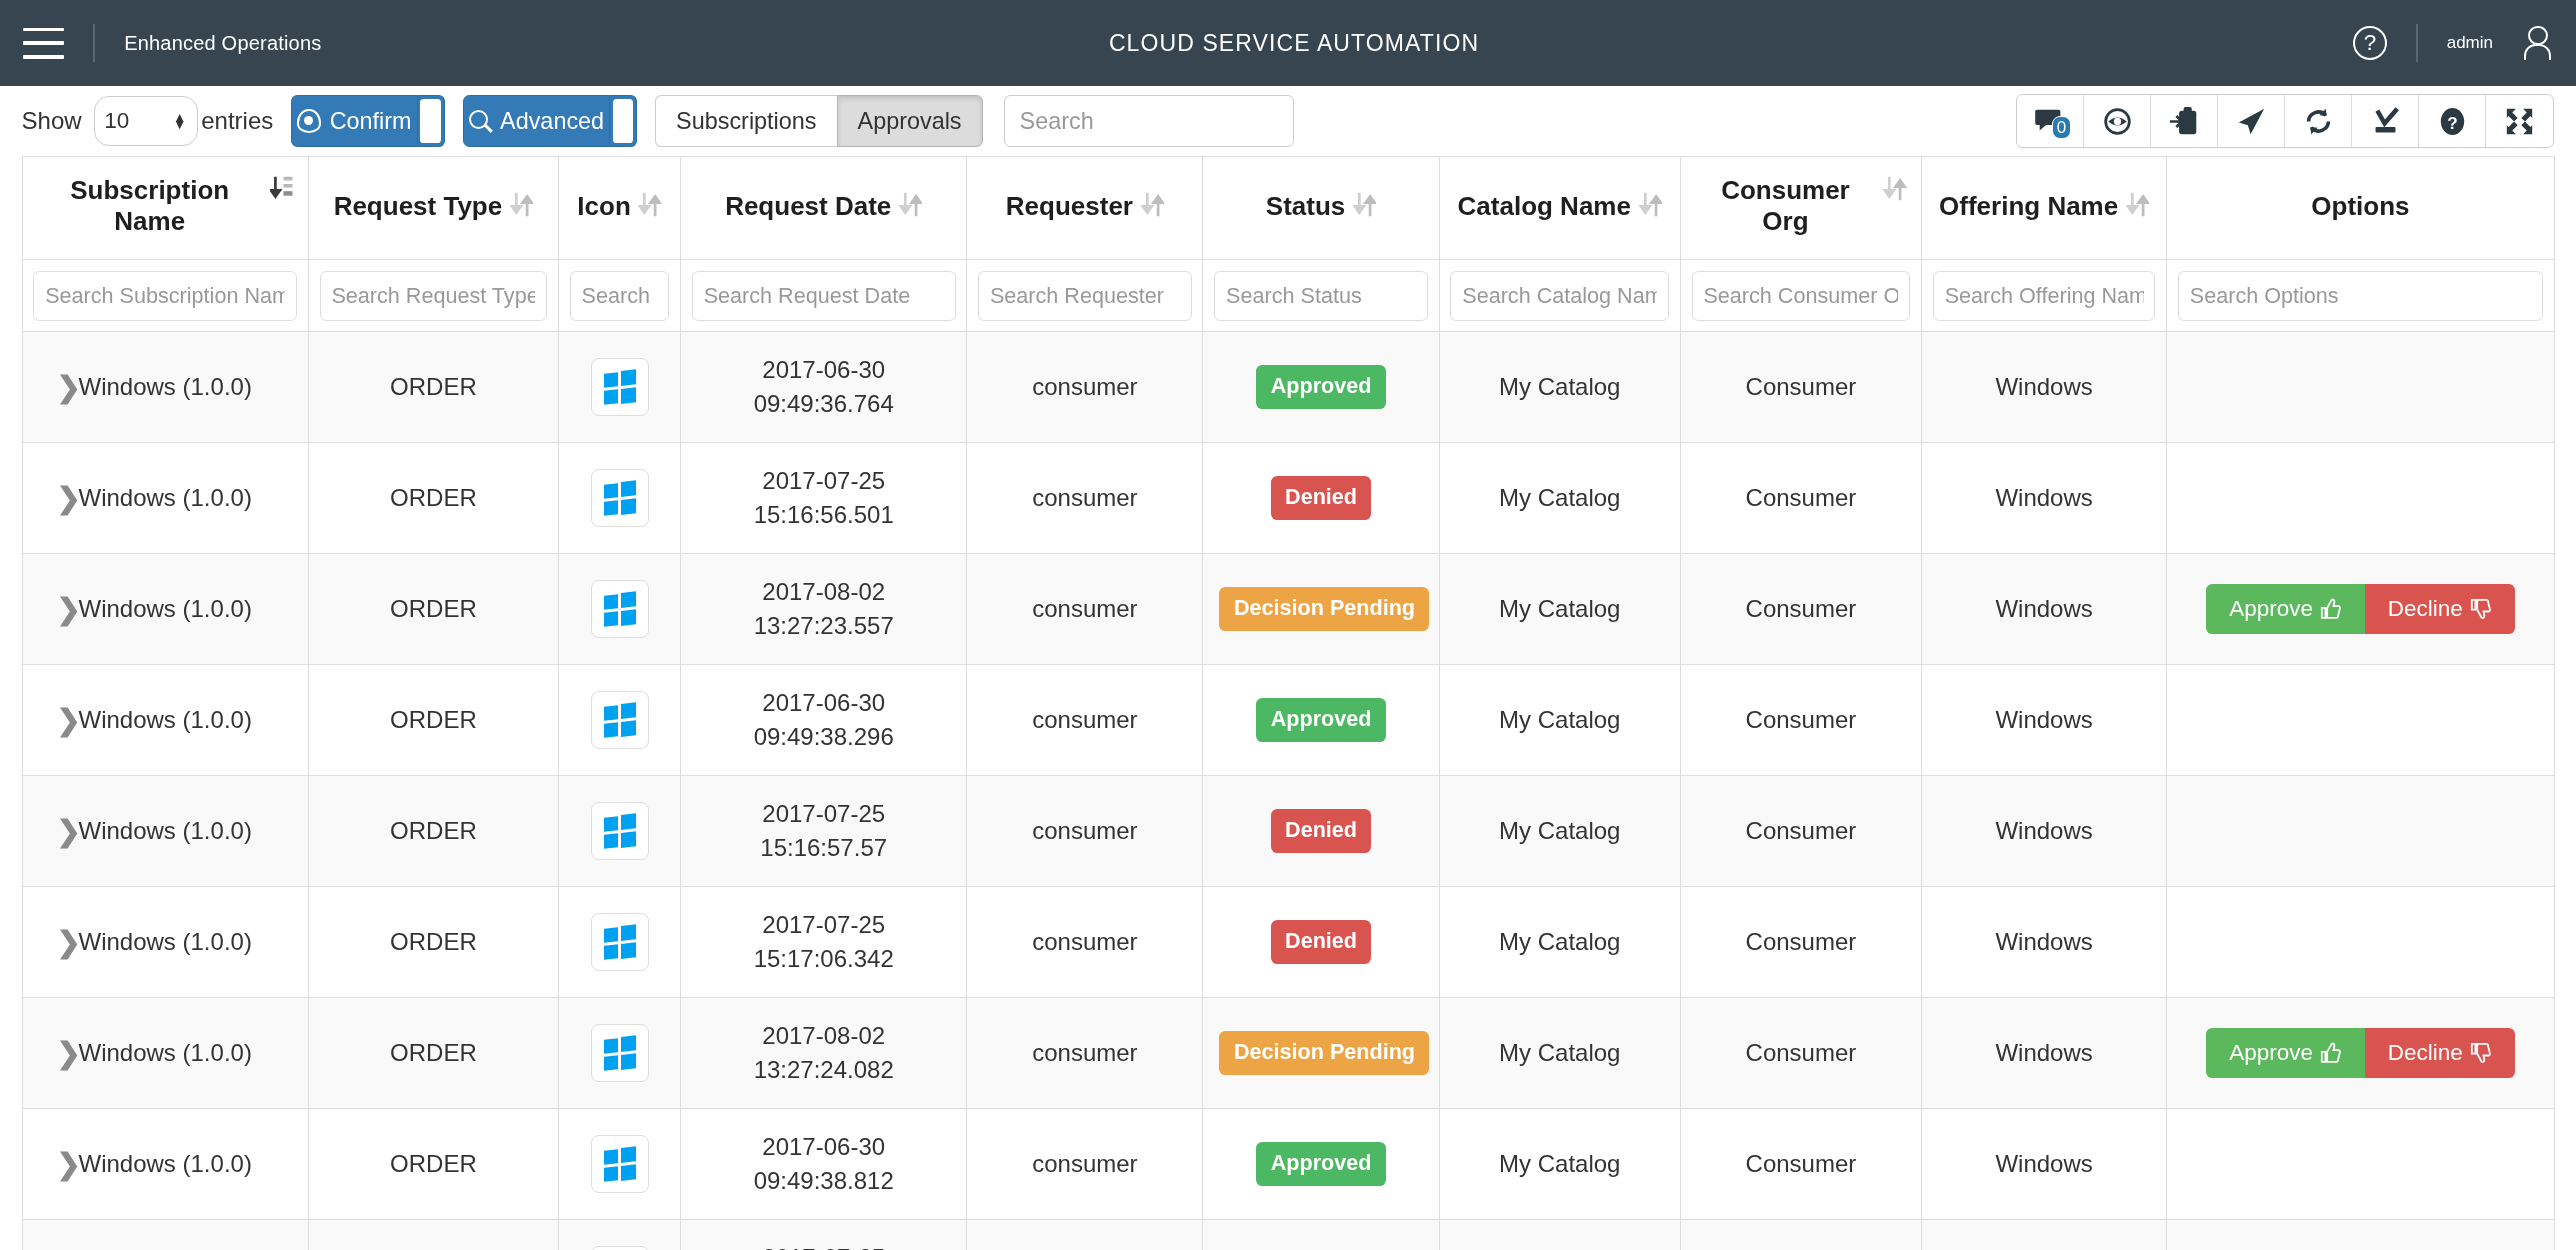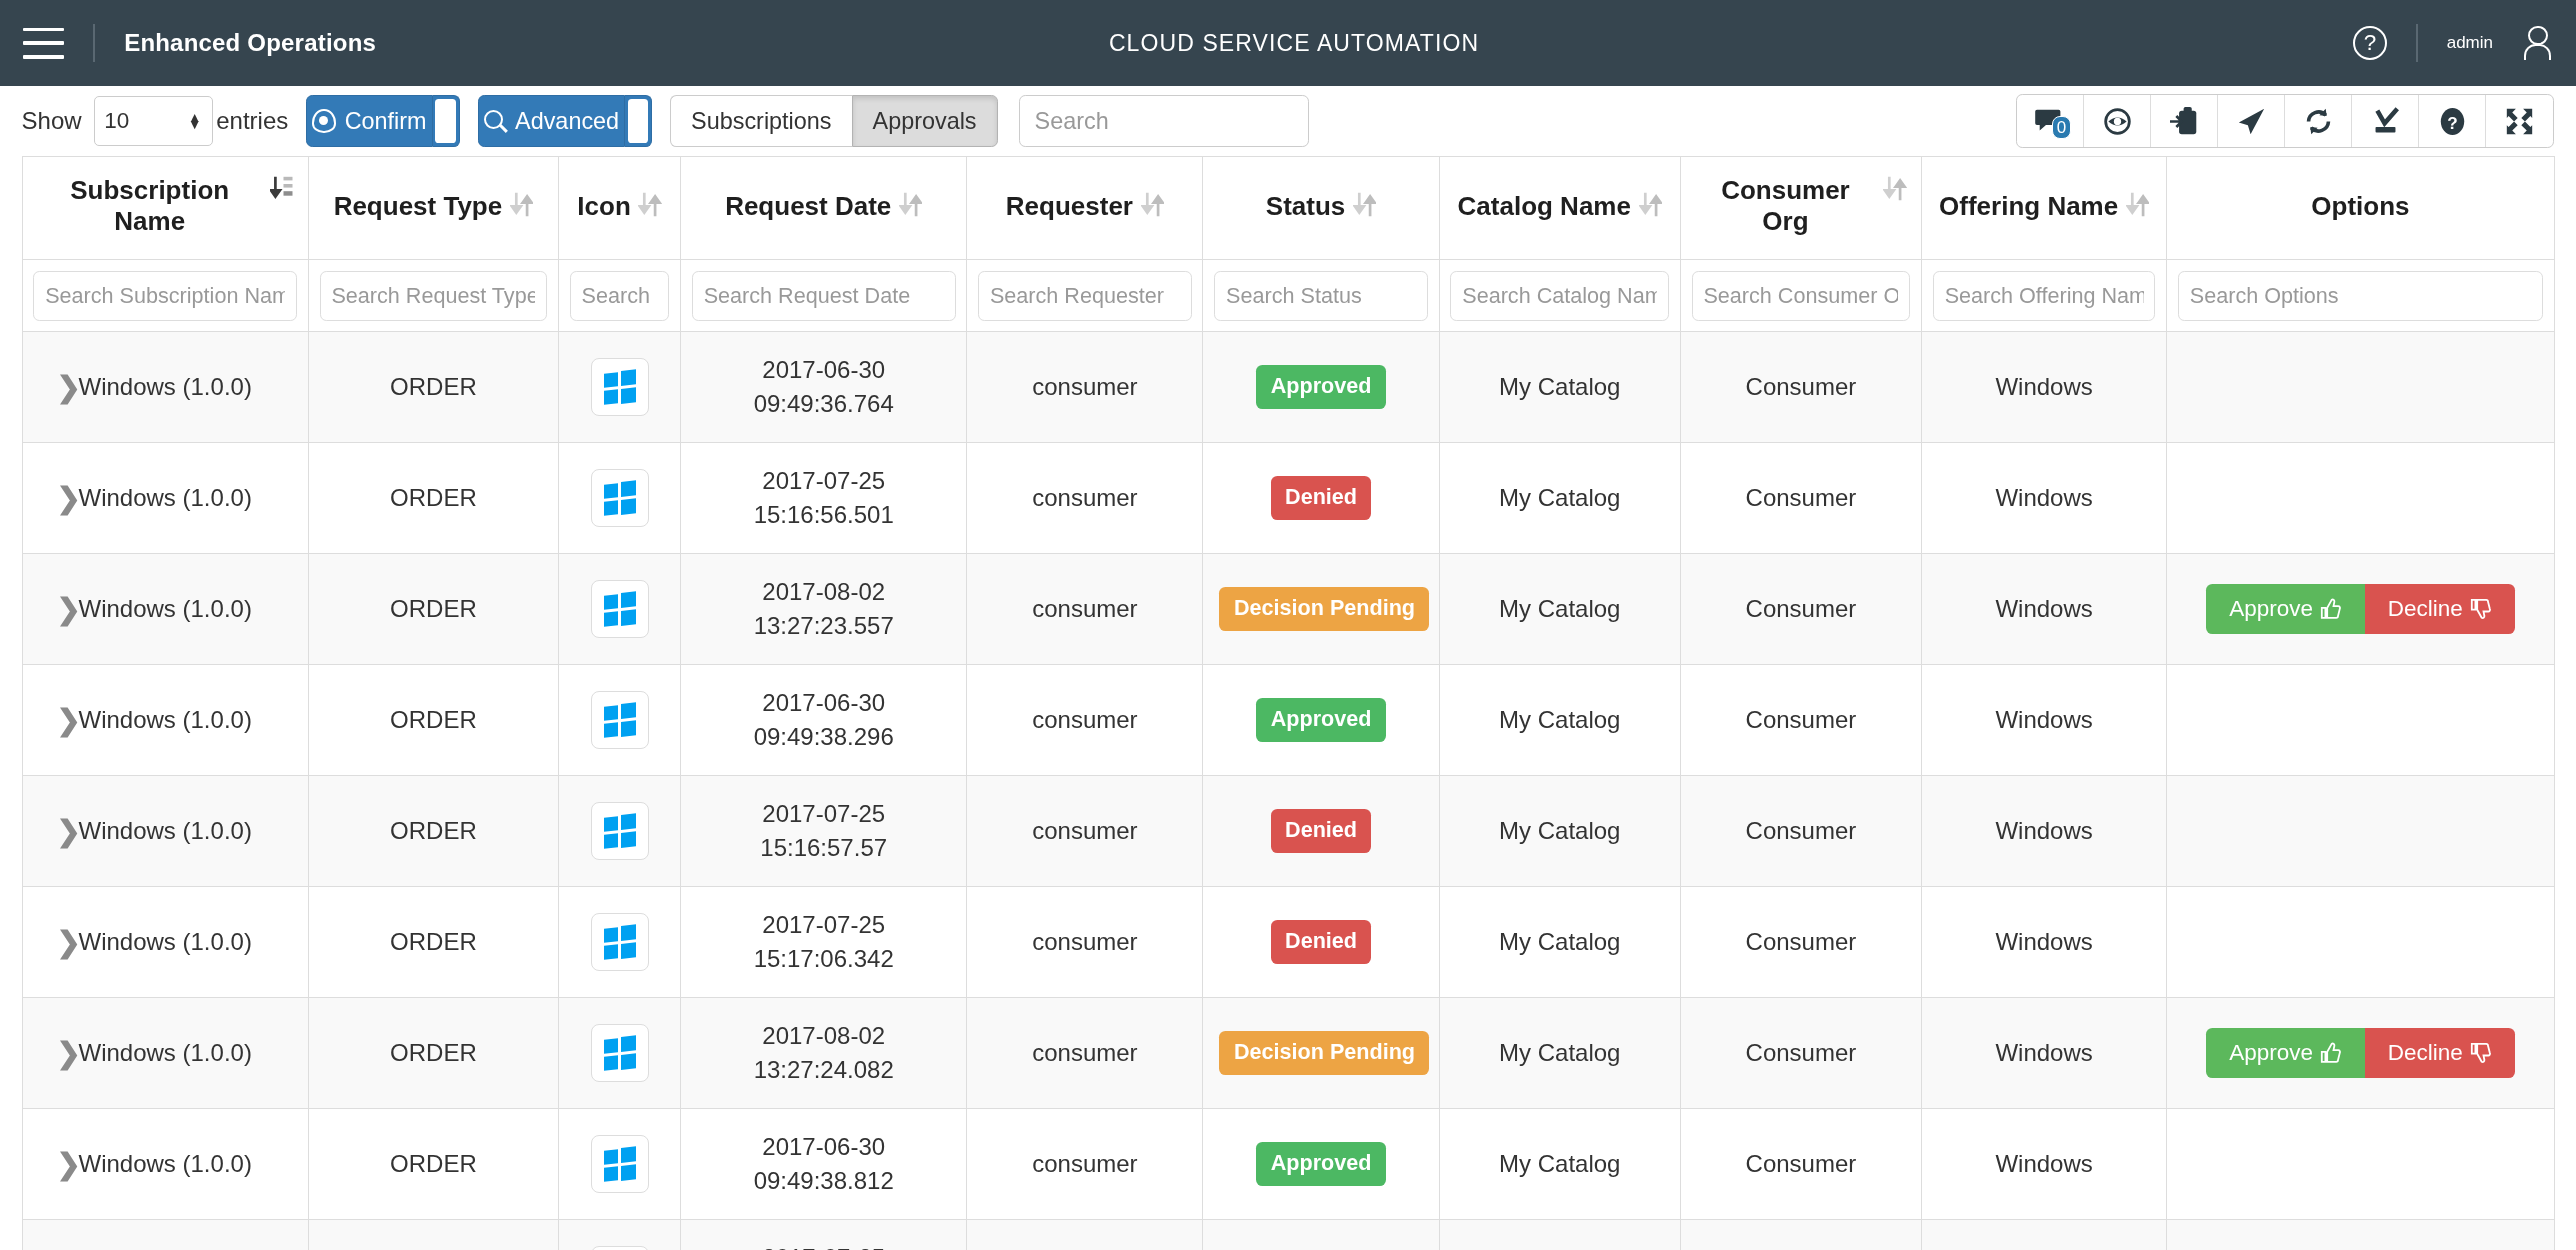--- a/index.html
+++ b/index.html
@@ -25,21 +25,21 @@
     width: 41px; height: 31px;
     margin-left: 23.4px;
     display: flex; flex-direction: column; justify-content: space-between;
     cursor: pointer;
   }
   .hamburger i { display:block; height: 3.6px; background: #ffffff; border-radius: 0.9px; }
   .vdivider {
     width: 1.8px; height: 38px; background: #5a6872;
     margin: 0 29px;
   }
-  .app-name { font-size: 24px; font-weight: 700; letter-spacing: 0.2px; }
+  .app-name { font-size: 20px; font-weight: 400; letter-spacing: 0.2px; }
   .center-title {
     position: absolute; left: 12px; right: 0; text-align: center;
     font-size: 23px; letter-spacing: 1.1px; font-weight: 400;
     pointer-events: none;
   }
   .topright {
     margin-left: auto; margin-right: 27px;
     display: flex; align-items: center; gap: 0;
     position: relative; z-index: 2;
   }
@@ -62,22 +62,22 @@
 
   
   .toolbar {
     height: 70px;
     display: flex; align-items: center;
     padding: 0 21.6px;
     background: #ffffff;
   }
   .show-label { font-size: 24px; color: #333; margin-right: 12.6px; }
   .entries-select {
-    width: 119px; height: 50px;
-    border: 0.9px solid #ccc; border-radius: 5px;
+    width: 104px; height: 50px;
+    border: 0.9px solid #ccc; border-radius: 15px;
     background: #fff;
     display: flex; align-items: center; padding: 0 9px;
     font-size: 22.5px; color: #333;
     position: relative; cursor: pointer;
   }
   .spin {
     position: absolute; right: 10.8px; top: 50%; transform: translateY(-50%);
     display: flex; flex-direction: column; line-height: 7.2px; font-size: 13.5px; color:#333;
   }
   .entries-text { font-size: 24px; color: #333; margin: 0 18px 0 3px; }

